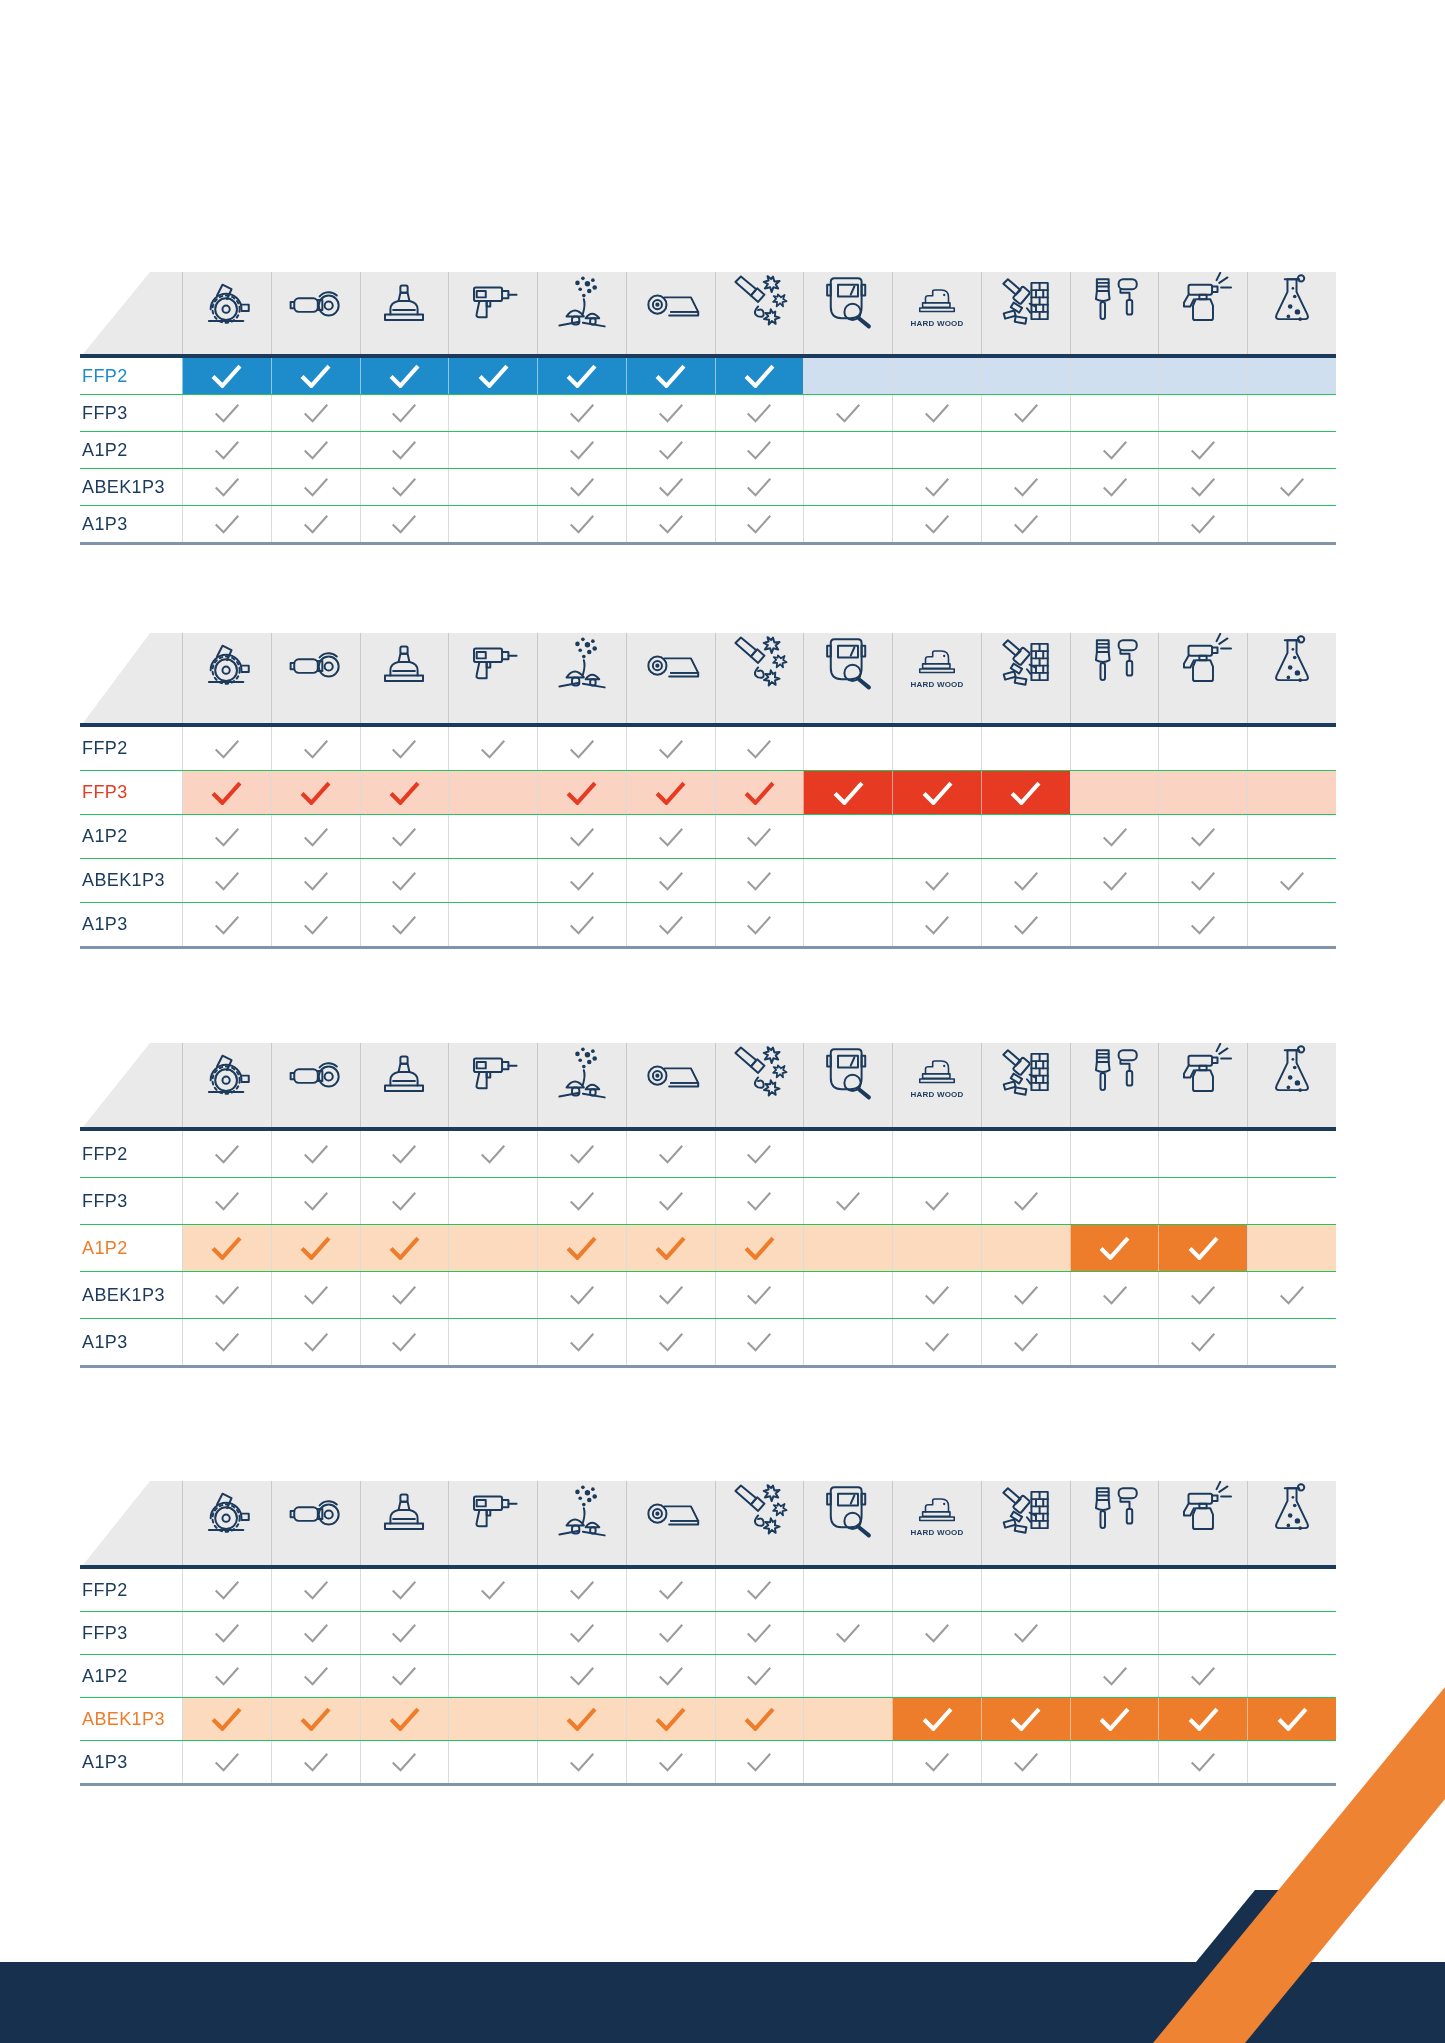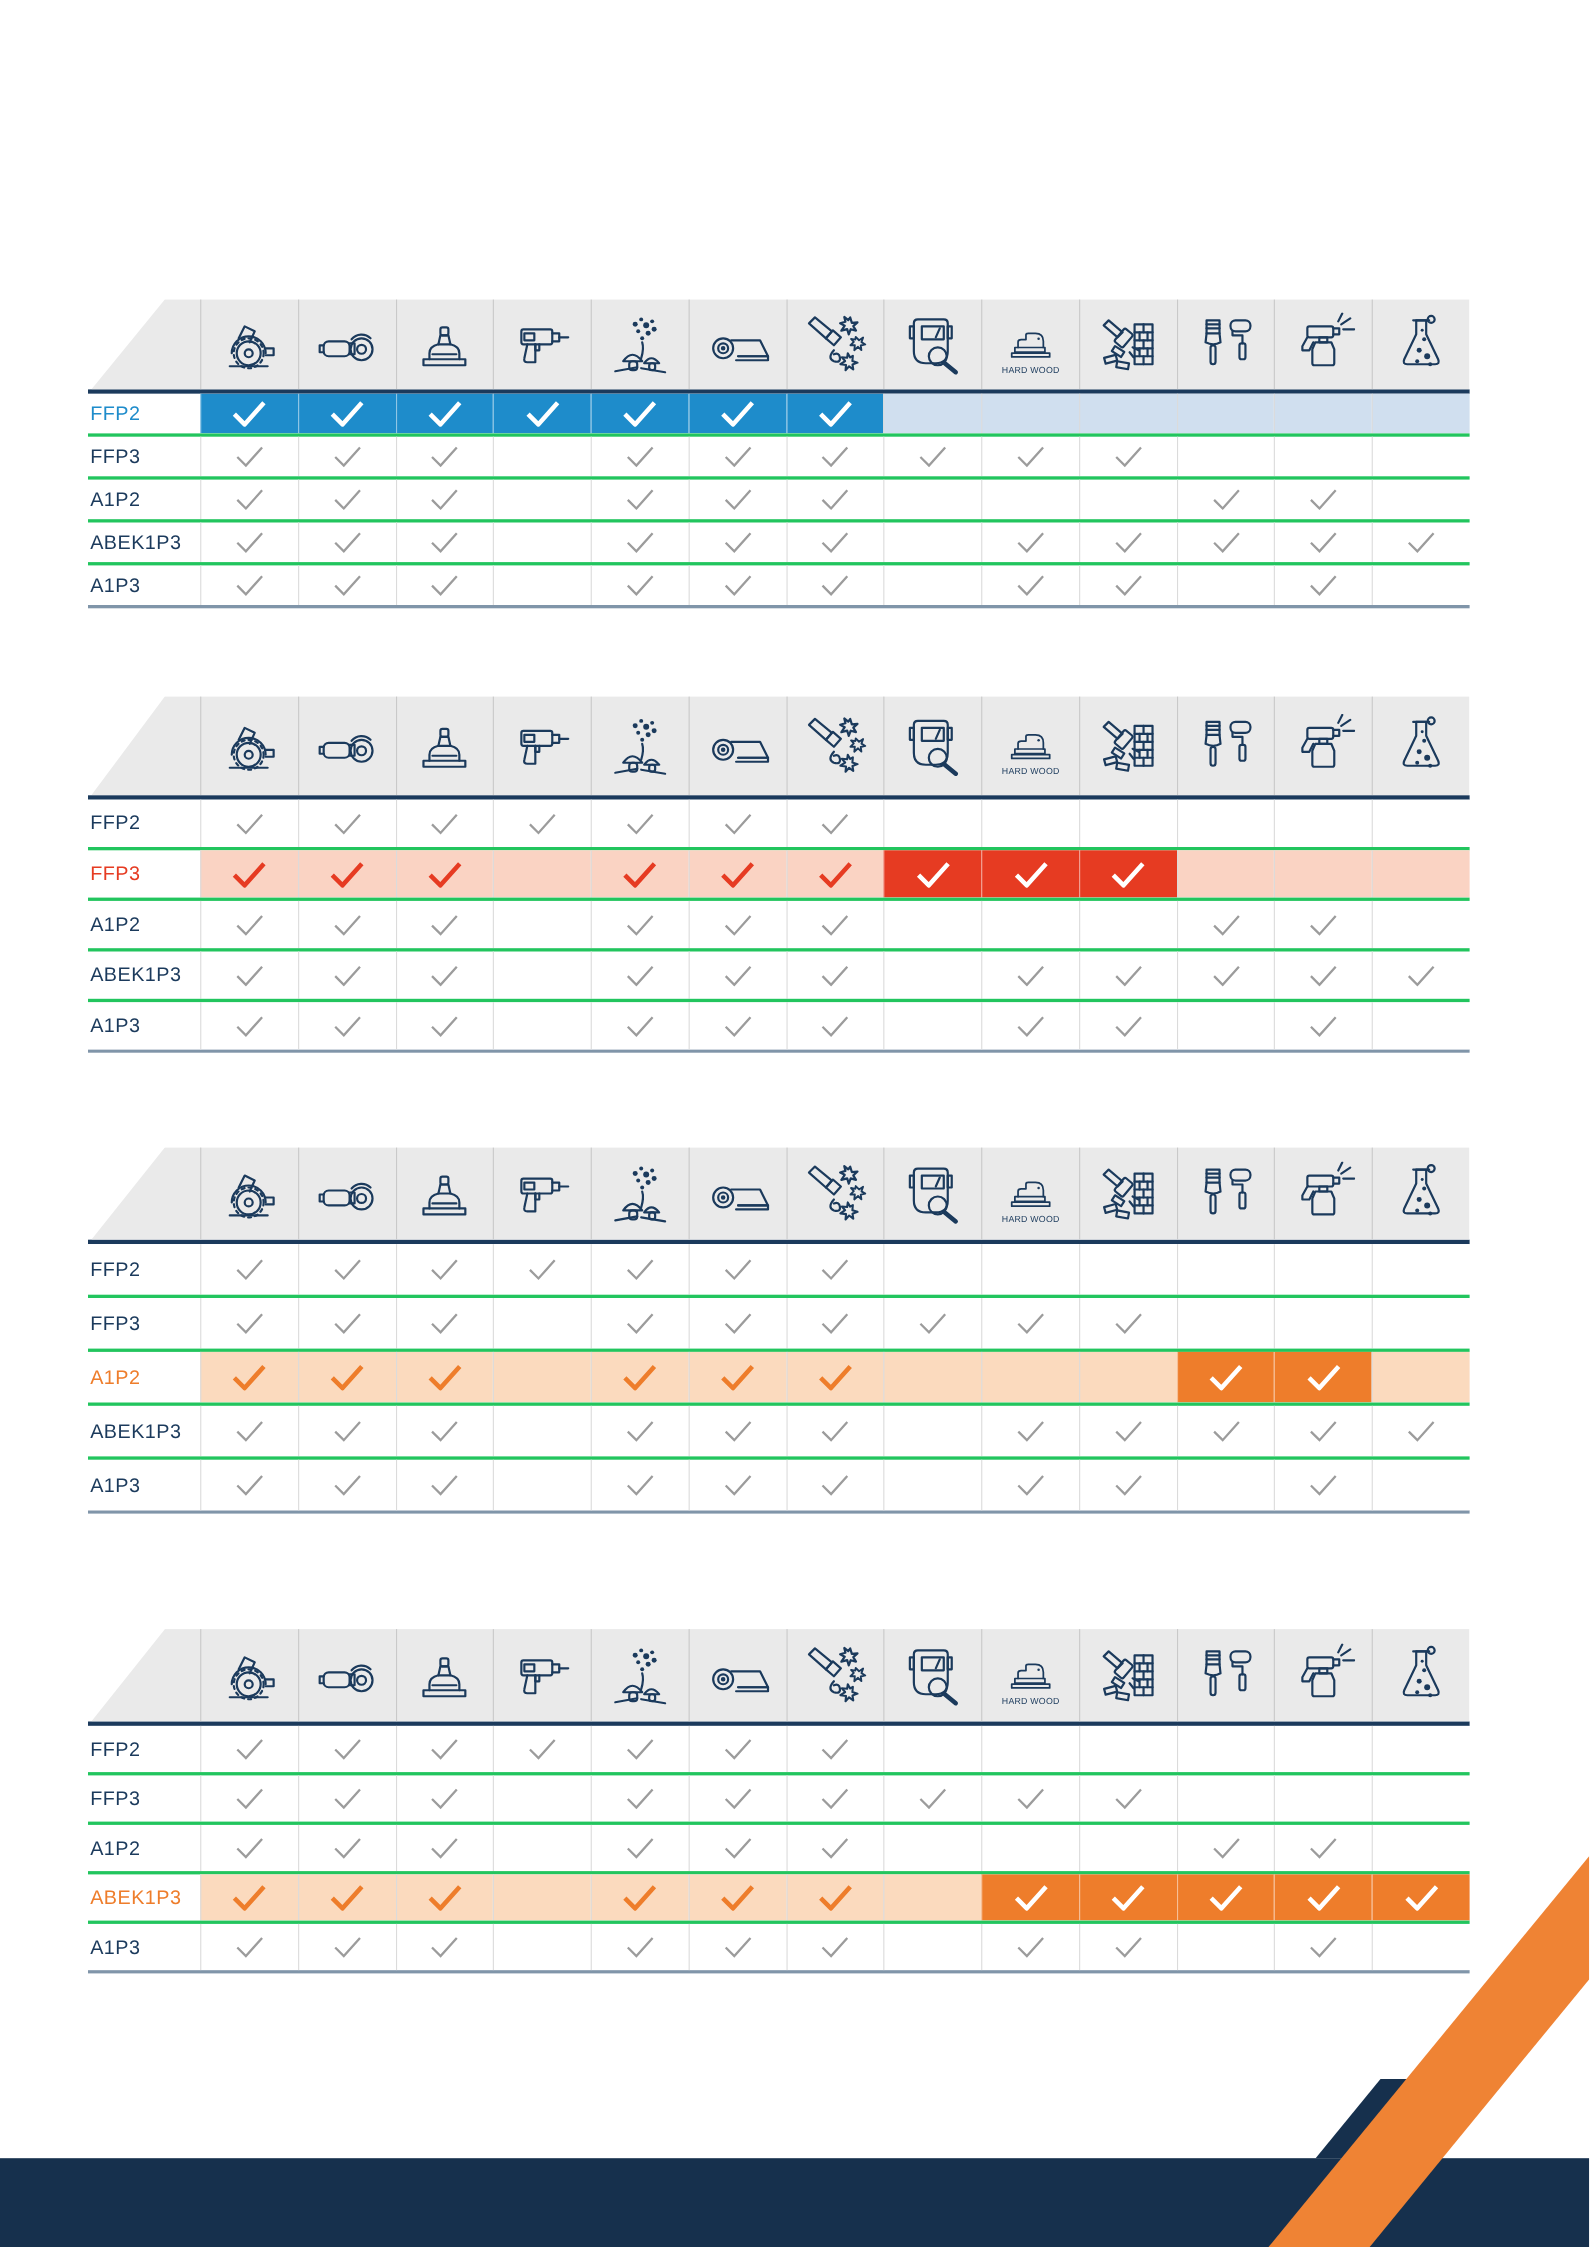--- a/index.html
+++ b/index.html
@@ -2,27 +2,27 @@
 <html><head>
 <meta charset="utf-8">
 <style>
   html,body{margin:0;padding:0;}
   body{width:1445px;height:2043px;background:#fff;font-family:"Liberation Sans",sans-serif;}
   .page{position:relative;width:1445px;height:2043px;background:#fff;overflow:hidden;}
 
   .mask-table{position:absolute;left:80px;width:1256px;}
   .tbl-header{position:relative;background:#EAEAEA;clip-path:polygon(70px 0,100% 0,100% 100%,3px 100%);}
   .hdr-cells{position:absolute;left:102px;right:0;top:0;bottom:0;display:flex;}
-  .hdr-cell{flex:1;display:flex;flex-direction:column;align-items:center;justify-content:center;border-left:1px solid #C9C9C9;min-width:0;}
+  .hdr-cell{flex:1;display:flex;flex-direction:column;align-items:center;justify-content:flex-start;border-left:1px solid #C9C9C9;min-width:0;font-weight:bold;}
   .icon-svg{stroke:#1B3A5C;fill:none;stroke-width:2.2;stroke-linejoin:round;stroke-linecap:round;}
   .icon-svg .f{fill:#1B3A5C;stroke:none;}
   .hdr-caption{font-size:8px;letter-spacing:.2px;color:#1B3A5C;margin-top:1px;white-space:nowrap;}
   .tbl-rule{height:4px;background:#1B3A5C;}
   .mask-row{position:relative;background:#fff;}
-  .mask-row.sep{border-top:3px solid #22c55e;}
+  .mask-row.sep{border-top:1px solid #22c55e;}
   .row-label{position:absolute;left:2px;top:0;bottom:0;display:flex;align-items:center;font-size:18px;letter-spacing:.4px;color:#1B3A5C;}
   .row-cells{position:absolute;left:102px;right:0;top:0;bottom:0;display:flex;}
   .cell{flex:1;display:flex;align-items:center;justify-content:center;border-left:1px solid #DBDBDB;min-width:0;}
   .cell.solid{border-left-color:rgba(255,255,255,.5);}
   .tbl-bottom{height:3px;background:#8095A9;}
   .footer-svg{position:absolute;left:0;top:1680px;}
 </style>
 </head>
 <body>
 

